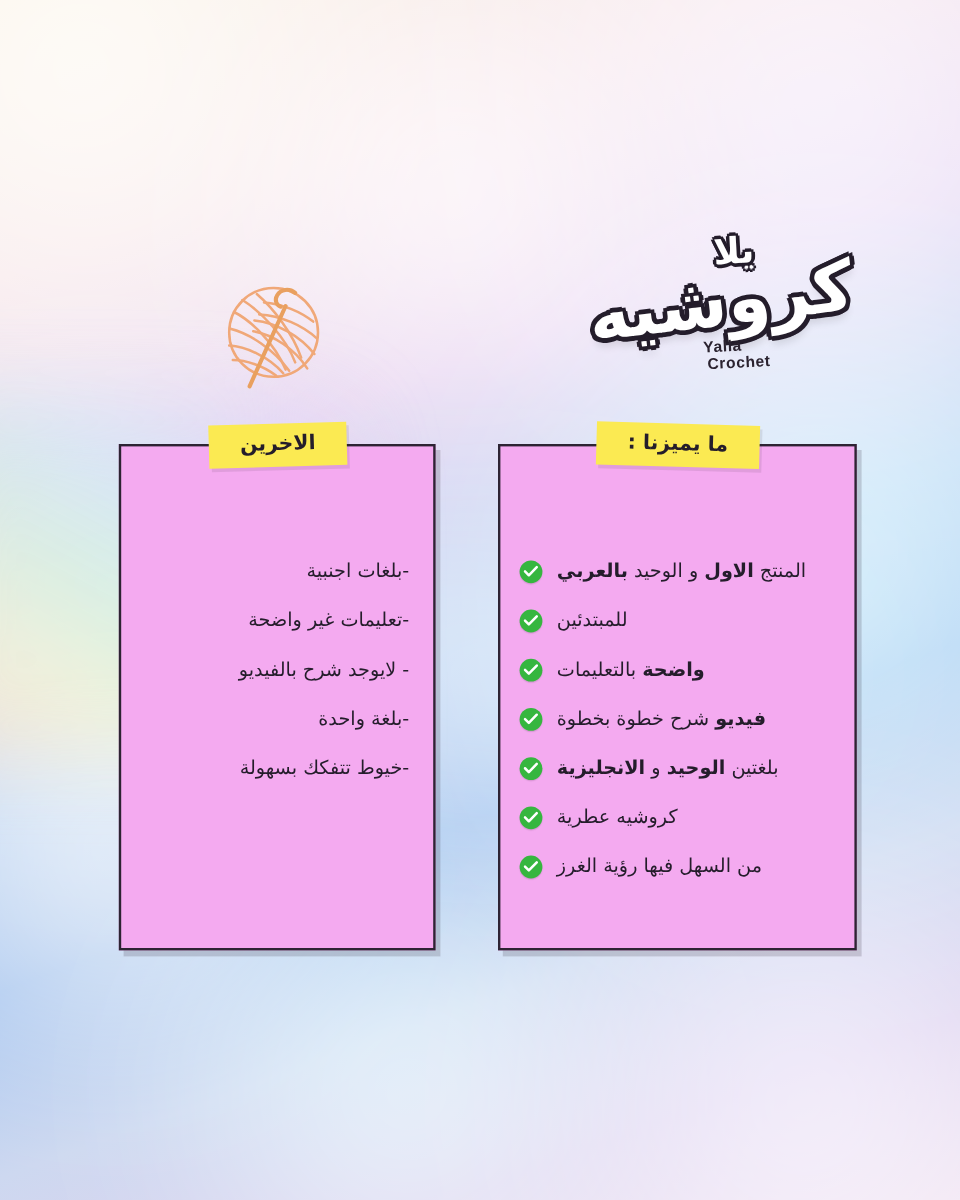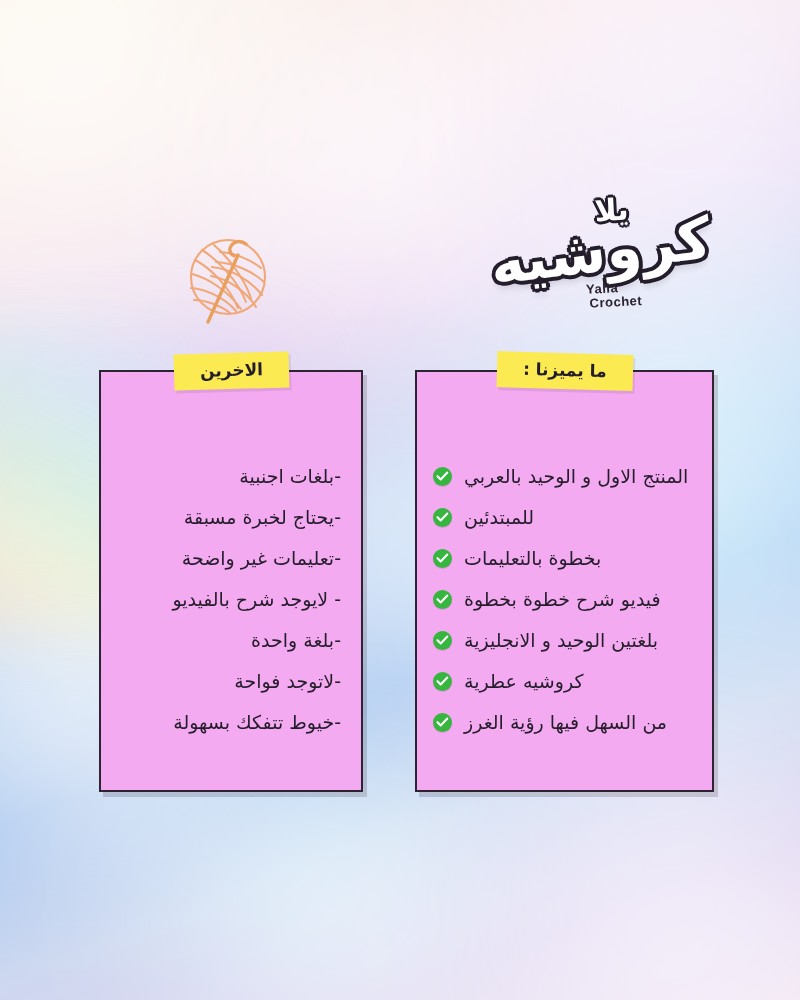--- a/index.html
+++ b/index.html
@@ -190,31 +190,31 @@
     list-style: none;
     margin: 0;
     padding: 0;
   }
   ul.items li {
     display: flex;
     align-items: center;
     justify-content: flex-start;
     color: #241d2b;
     font-family: "DejaVu Sans", sans-serif;
-    font-size: 19px;
+    font-size: 16px;
     line-height: 1.2;
     min-height: 36px;
     margin-bottom: 5px;
   }
   .card-left ul.items li {
     justify-content: flex-start;
     padding-right: 4px;
   }
   .item-text { white-space: nowrap; }
-  .item-text b { font-weight: normal; text-align: center; }
+  .item-text b { font-weight: bold; text-align: center; }
 
   .check {
     flex: 0 0 auto;
     width: 19px;
     height: 19px;
     border-radius: 50%;
     background: #36b63f;
     margin-left: 12px;
     position: relative;
     box-shadow: 0 1px 1px rgba(0,0,0,0.12);
@@ -276,33 +276,27 @@
 <div class="card card-left">
   <div class="card-title-wrap">
     <div class="card-title title-left">الاخرين</div>
   </div>
   <div class="card-body">
     <ul class="items" id="list-others">
         <li>
           <span class="item-text">-بلغات اجنبية</span>
         </li>
         <li>
-          <span class="item-text">-يحتاج لخبرة مسبقة</span>
-        </li>
-        <li>
           <span class="item-text">-تعليمات غير واضحة</span>
         </li>
         <li>
           <span class="item-text">- لايوجد شرح بالفيديو</span>
         </li>
         <li>
           <span class="item-text">-بلغة واحدة</span>
-        </li>
-        <li>
-          <span class="item-text">-لاتوجد فواحة</span>
         </li>
         <li>
           <span class="item-text">-خيوط تتفكك بسهولة</span>
         </li>
       </ul>
   </div>
 </div>
 
 <div class="card card-right">
   <div class="card-title-wrap">
@@ -325,21 +319,21 @@
             </svg>
           </span>
           <span class="item-text">للمبتدئين</span>
         </li>
         <li>
           <span class="check">
             <svg width="13" height="12" viewBox="0 0 13 12">
               <path d="M1.5 6.2l3.2 3.2L11.3 2.6" stroke="#ffffff" stroke-width="2.1" fill="none" stroke-linecap="round" stroke-linejoin="round"></path>
             </svg>
           </span>
-          <span class="item-text"><b>بخطوة</b> بالتعليمات</span>
+          <span class="item-text"><b>واضحة</b> بالتعليمات</span>
         </li>
         <li>
           <span class="check">
             <svg width="13" height="12" viewBox="0 0 13 12">
               <path d="M1.5 6.2l3.2 3.2L11.3 2.6" stroke="#ffffff" stroke-width="2.1" fill="none" stroke-linecap="round" stroke-linejoin="round"></path>
             </svg>
           </span>
           <span class="item-text"><b>فيديو</b> شرح خطوة بخطوة</span>
         </li>
         <li>

